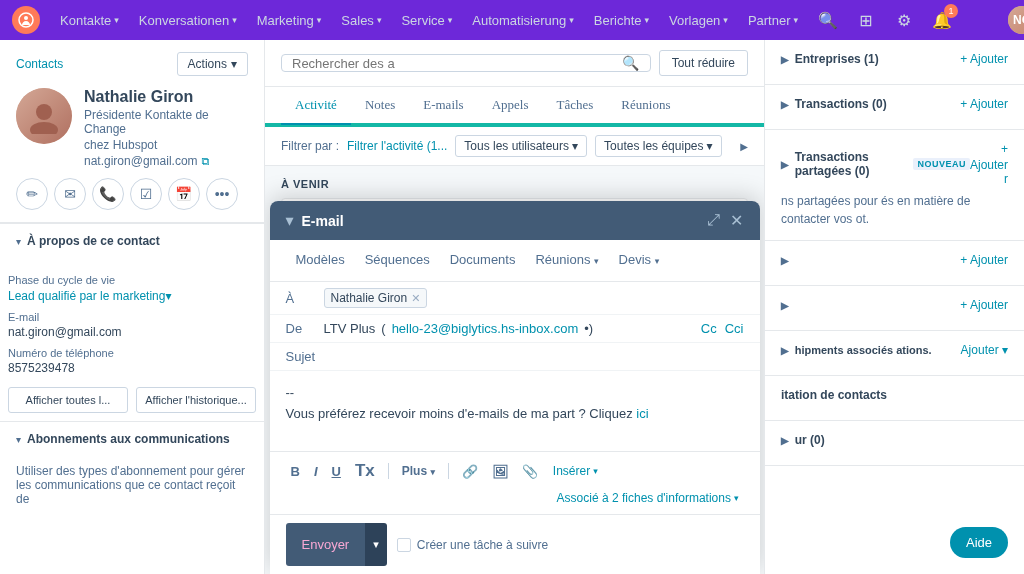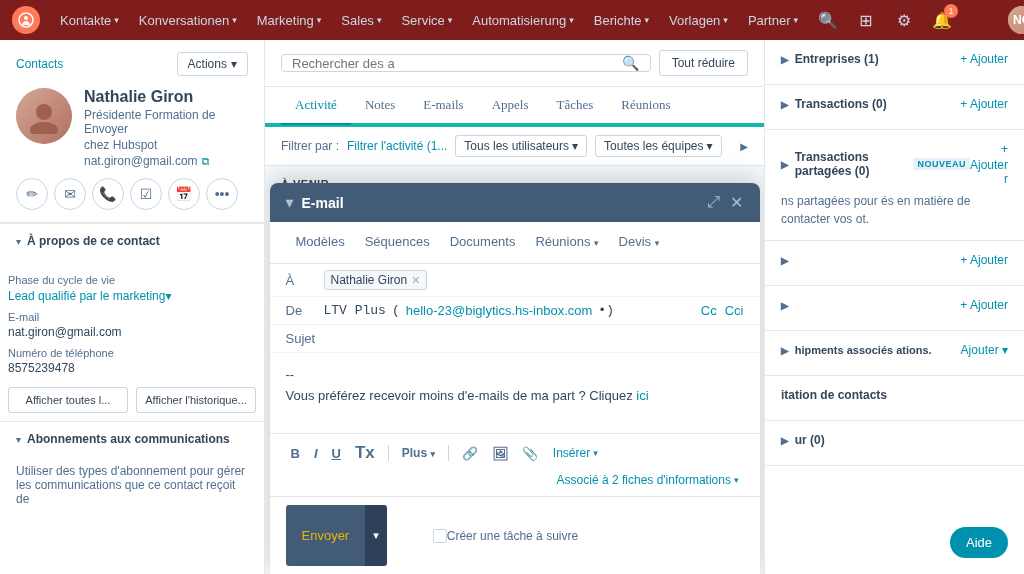--- a/index.html
+++ b/index.html
@@ -1,19 +1,19 @@
 <!DOCTYPE html>
 <html><head>
   <meta charset="utf-8">
   <style>
     * { margin: 0; padding: 0; box-sizing: border-box; }
     body { font-family: -apple-system, BlinkMacSystemFont, 'Segoe UI', sans-serif; font-size: 13px; background: #f5f8fa; color: #33475b; width: 1024px; height: 574px; overflow: hidden; }
 
     
-    .top-nav { background: #7f1d1d; height: 40px; display: flex; align-items: center; padding: 0 12px; gap: 4px; }
+    .top-nav { background: #6d28d9; height: 40px; display: flex; align-items: center; padding: 0 12px; gap: 4px; }
     .nav-logo { width: 28px; height: 28px; background: #ff7a59; border-radius: 50%; display: flex; align-items: center; justify-content: center; color: white; font-weight: bold; font-size: 14px; margin-right: 8px; flex-shrink: 0; }
     .nav-item { color: #cbd6e2; font-size: 13px; padding: 4px 8px; cursor: pointer; display: flex; align-items: center; gap: 3px; white-space: nowrap; }
     .nav-chevron { font-size: 9px; }
     .nav-spacer { flex: 1; }
     .nav-icons { display: flex; align-items: center; gap: 10px; }
     .nav-icon-btn { color: #cbd6e2; font-size: 16px; cursor: pointer; width: 28px; height: 28px; display: flex; align-items: center; justify-content: center; border-radius: 50%; }
     .nav-avatar { width: 28px; height: 28px; border-radius: 50%; background: #d4a896; overflow: hidden; cursor: pointer; margin-left: 42px; }
     .nav-notif { position: relative; }
     .notif-badge { position: absolute; top: -2px; right: -2px; background: #ff7a59; color: white; font-size: 9px; width: 14px; height: 14px; border-radius: 50%; display: flex; align-items: center; justify-content: center; }
 
@@ -83,35 +83,35 @@
     .compose-header-icon { color: #a9c0d4; font-size: 16px; cursor: pointer; }
     .compose-toolbar { display: flex; gap: 0; border-bottom: 1px solid #e5e8eb; padding: 8px 16px; }
     .compose-tab { font-size: 13px; padding: 4px 10px; cursor: pointer; color: #516f90; border-bottom: 2px solid transparent; }
     .compose-fields { padding: 0; }
     .compose-row { display: flex; align-items: center; padding: 6px 16px; border-bottom: 1px solid #f0f3f5; gap: 8px; }
     .compose-row-label { font-size: 13px; color: #516f90; width: 30px; flex-shrink: 0; }
     .compose-row-content { flex: 1; display: flex; align-items: center; gap: 6px; flex-wrap: wrap; }
     .compose-row-right { font-size: 13px; color: #0091ae; cursor: pointer; }
     .recipient-chip { background: #f5f8fa; border: 1px solid #cbd6e2; border-radius: 3px; padding: 2px 6px; font-size: 12px; color: #33475b; display: flex; align-items: center; gap: 4px; }
     .chip-close { color: #99acc2; cursor: pointer; font-size: 11px; }
-    .from-text { font-size: 13px; color: #33475b; font-family: Liberation Mono, monospace; }
+    .from-text { font-size: 13px; color: #33475b; }
     .from-email { color: #0091ae; cursor: pointer; }
     .subject-input { border: none; outline: none; font-size: 13px; color: #33475b; flex: 1; }
     .compose-body { padding: 12px 16px; flex: 1; overflow-y: auto; min-height: 80px; }
     .compose-body-text { font-size: 13px; color: #33475b; line-height: 1.6; white-space: pre-line; }
     .compose-body-link { color: #0091ae; cursor: pointer; }
     .format-btn { background: none; border: none; cursor: pointer; color: #516f90; font-size: 13px; padding: 3px 5px; border-radius: 2px; font-weight: 600; }
     .format-sep { width: 1px; height: 16px; background: #cbd6e2; margin: 0 4px; }
     .insert-btn { background: none; border: none; cursor: pointer; color: #0091ae; font-size: 12px; padding: 3px 5px; display: flex; align-items: center; gap: 3px; }
     .assoc-btn { background: none; border: none; cursor: pointer; color: #0091ae; font-size: 12px; padding: 3px 5px; display: flex; align-items: center; gap: 3px; margin-left: auto; }
     .send-row { display: flex; align-items: center; gap: 10px; padding: 8px 16px; border-top: 1px solid #e5e8eb; }
     .send-btn-group { display: flex; align-items: stretch; }
-    .send-btn { background: #425b76; color: #eab308; border: none; border-radius: 3px 0 0 3px; padding: 23px 16px; font-size: 13px; cursor: pointer; }
+    .send-btn { background: #425b76; color: #f9a8d4; border: none; border-radius: 3px 0 0 3px; padding: 14px 16px; font-size: 13px; cursor: pointer; }
     .send-btn-chevron { background: #2d4259; color: white; border: none; border-radius: 0 3px 3px 0; padding: 7px 8px; font-size: 11px; cursor: pointer; }
-    .task-checkbox { display: flex; align-items: center; font-size: 12px; color: #516f90; cursor: pointer; margin-left: 36px; }
+    .task-checkbox { display: flex; align-items: center; gap: 6px; font-size: 12px; color: #516f90; cursor: pointer; }
     .checkbox { width: 14px; height: 14px; border: 1px solid #cbd6e2; border-radius: 2px; display: inline-block; }
 
     
     .right-panel { width: 260px; background: white; border-left: 1px solid #e5e8eb; overflow-y: auto; flex-shrink: 0; }
     .right-section { border-bottom: 1px solid #e5e8eb; padding: 12px 16px; }
     .right-section-header { display: flex; align-items: center; justify-content: space-between; margin-bottom: 6px; }
     .right-section-title { display: flex; align-items: center; gap: 6px; font-size: 12px; font-weight: 600; color: #33475b; cursor: pointer; }
     .right-chevron { font-size: 10px; color: #516f90; }
     .add-btn { color: #0091ae; font-size: 12px; cursor: pointer; }
     .right-section-text { font-size: 12px; color: #516f90; line-height: 1.5; }
@@ -196,21 +196,21 @@
         <div class="avatar-circle">
           <div style="width:100%;height:100%;background:linear-gradient(135deg,#d4a896,#b07060);border-radius:50%;display:flex;align-items:center;justify-content:center;">
             <svg width="36" height="36" viewBox="0 0 36 36">
                 <circle cx="18" cy="14" r="8" fill="#a06050"></circle>
                 <ellipse cx="18" cy="32" rx="14" ry="8" fill="#a06050"></ellipse>
               </svg>
           </div>
         </div>
         <div>
           <div class="contact-name">Nathalie Giron</div>
-          <div class="contact-title">Présidente Formation de Envoyer</div>
+          <div class="contact-title">Présidente Kontakte de Change</div>
           <div class="contact-title">chez Hubspot</div>
           <div class="contact-email-display">
             <span>nat.giron@gmail.com</span>
             <span class="copy-icon">⧉</span>
           </div>
         </div>
       </div>
       <div class="contact-actions">
         <button class="contact-action-btn">✏</button>
         <button class="contact-action-btn">✉</button>

